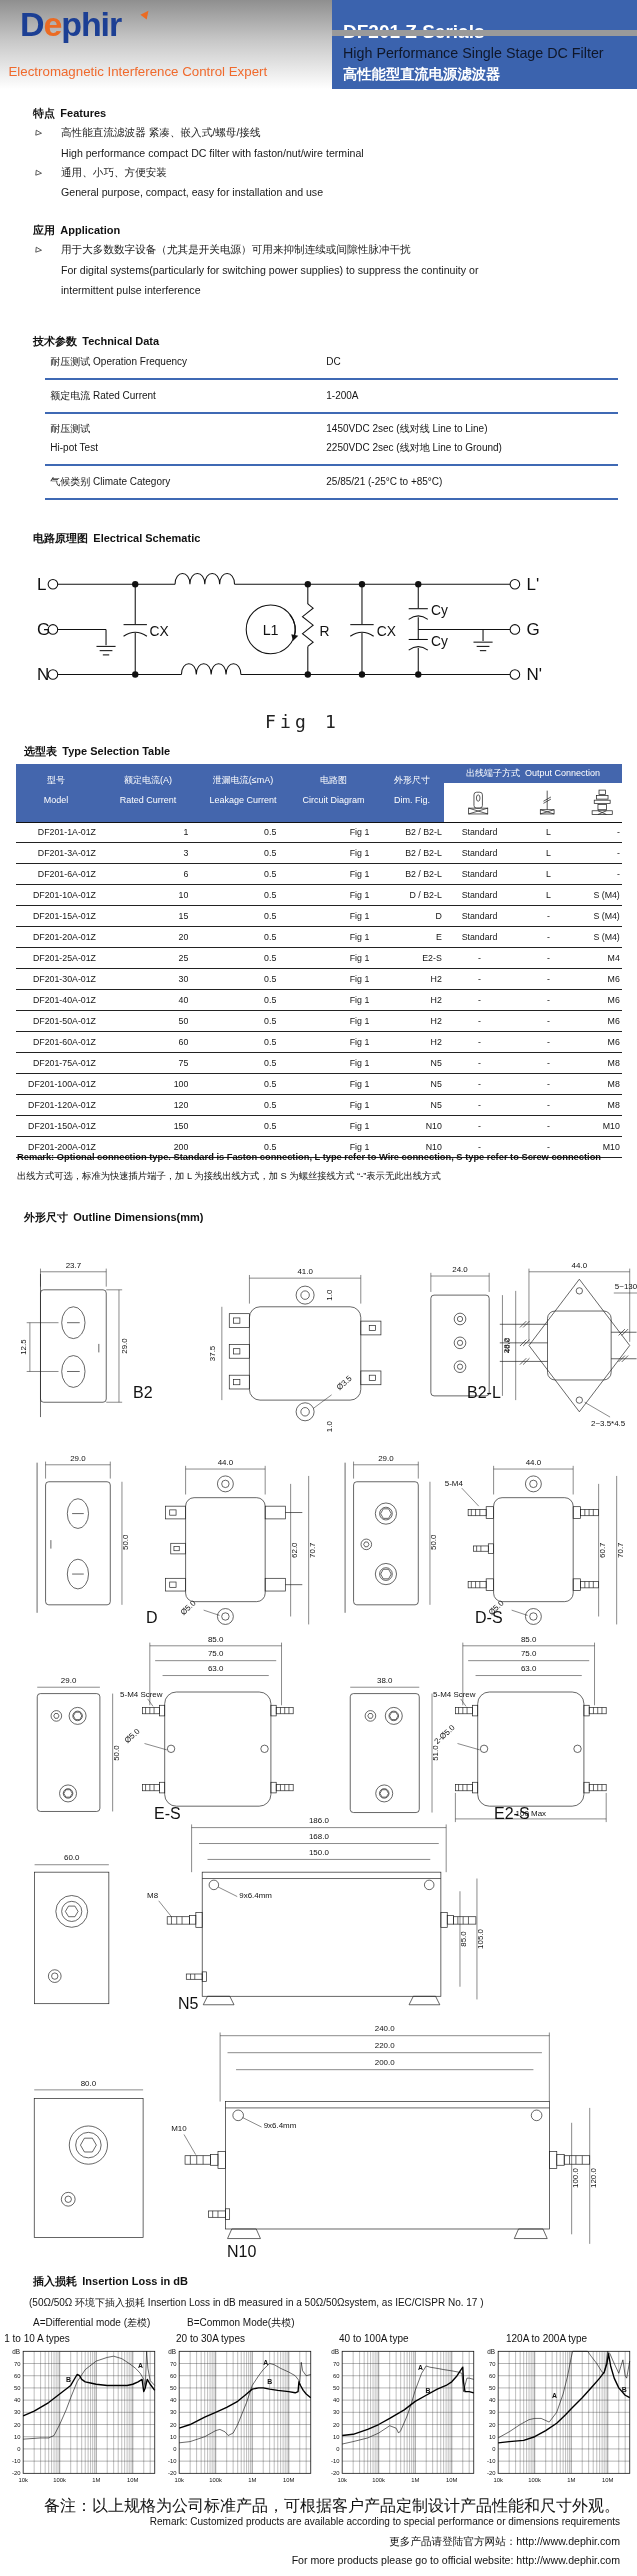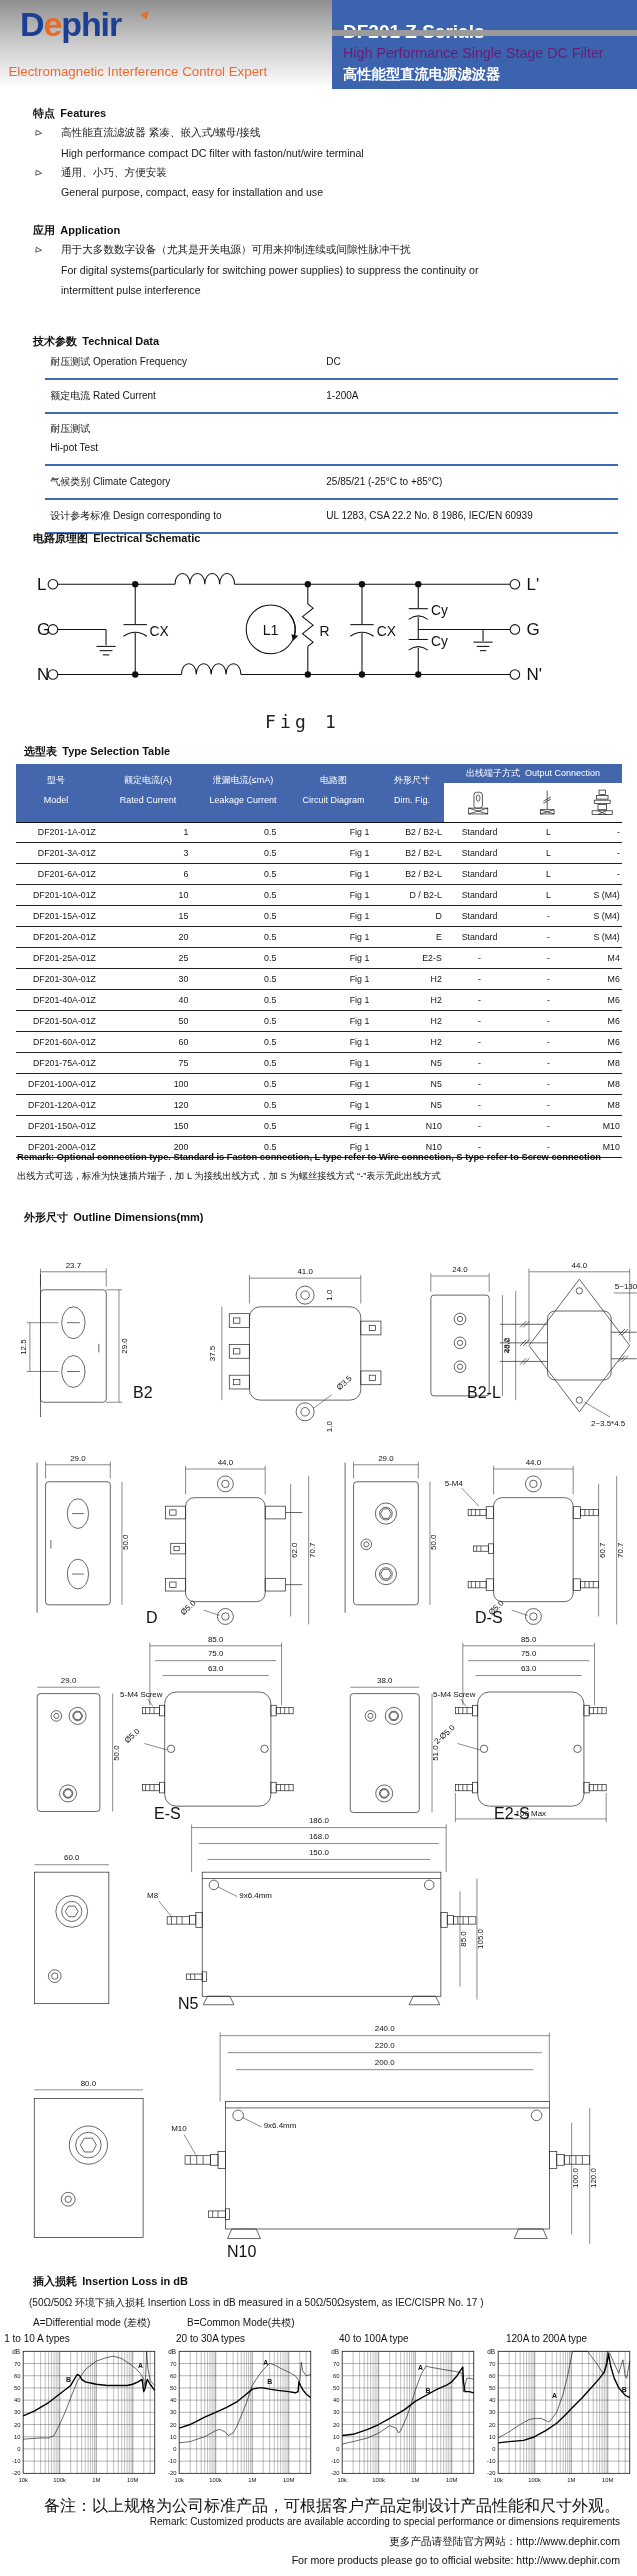--- a/index.html
+++ b/index.html
@@ -10,21 +10,21 @@
   .hdr-left{left:0;top:0;width:332px;height:89px;
             background:linear-gradient(180deg,#8f8f8f 0%,#c7c7c7 45%,#fff 100%);}
   .logo{left:20px;top:5.3px;font-size:34px;font-weight:bold;letter-spacing:-1.1px;color:#1c3f94;}
   .logo .lg-e{color:#eb6b23;}
   .logo-accent{left:142px;top:9.6px;width:0;height:0;border-left:4.8px solid transparent;
                border-right:4.8px solid transparent;border-bottom:8.5px solid #eb6b23;transform:rotate(38deg);}
   .tagline{left:8.5px;top:64px;width:319px;font-size:13.3px;color:#f06a2d;}
   .hdr-right{left:332px;top:0;width:305px;height:89px;background:#3b63ae;}
   .hdr-series{left:343px;top:21px;font-size:19px;font-weight:bold;color:#fff;}
   .hdr-sep{left:332px;top:30px;width:305px;height:6.4px;background:#9a9a9a;}
-  .hdr-ten{left:343px;top:45px;font-size:14.3px;color:#701a75;text-align:right;}
+  .hdr-ten{left:343px;top:45px;font-size:14.3px;color:#0f172a;text-align:right;}
   .hdr-tcn{left:343px;top:65px;font-size:14.3px;color:#fff;font-weight:bold;}
   
   .sec-h{font-size:11px;font-weight:bold;color:#111;}
   .sec-h .en{margin-left:5.3px;}
   .btxt{font-size:10.6px;color:#1a1a1a;}
   .bullet-ic{width:8px;height:8px;}
   
   .tech{left:45px;top:346px;width:573px;}
   .tech-row{display:flex;border-bottom:2.1px solid #3f69b4;padding:5.8px 0 7px 5.3px;}
   .tech-l{width:276px;font-size:10px;}
@@ -121,35 +121,31 @@
         </div>
         <div class="tech-v">
           <span>1-200A</span>
         </div>
       </div>
       <div class="tech-row">
         <div class="tech-l">
           <span>耐压测试</span>
           <span>Hi-pot Test</span>
         </div>
+        <div class="tech-v">
+          <span>1450VDC 2sec (线对线 Line to Line)</span>
+          <span>2250VDC 2sec (线对地 Line to Ground)</span>
+        </div>
       </div>
       <div class="tech-row">
         <div class="tech-l">
           <span>气候类别  Climate Category</span>
         </div>
         <div class="tech-v">
           <span>25/85/21   (-25°C to +85°C)</span>
-        </div>
-      </div>
-      <div class="tech-row">
-        <div class="tech-l">
-          <span>设计参考标准   Design corresponding to</span>
-        </div>
-        <div class="tech-v">
-          <span>UL 1283, CSA 22.2 No. 8 1986, IEC/EN 60939</span>
         </div>
       </div>
     </div>
 
   <div class="abs sec-h" style="left:33px;top:531px">
     <span>电路原理图</span><span class="en">Electrical Schematic</span>
   </div>
   <svg class="abs schsvg" style="left:37px;top:555px" width="531" height="152" viewBox="0 0 1000 286">
 
     <circle class="term" cx="30" cy="55" r="9"></circle>

